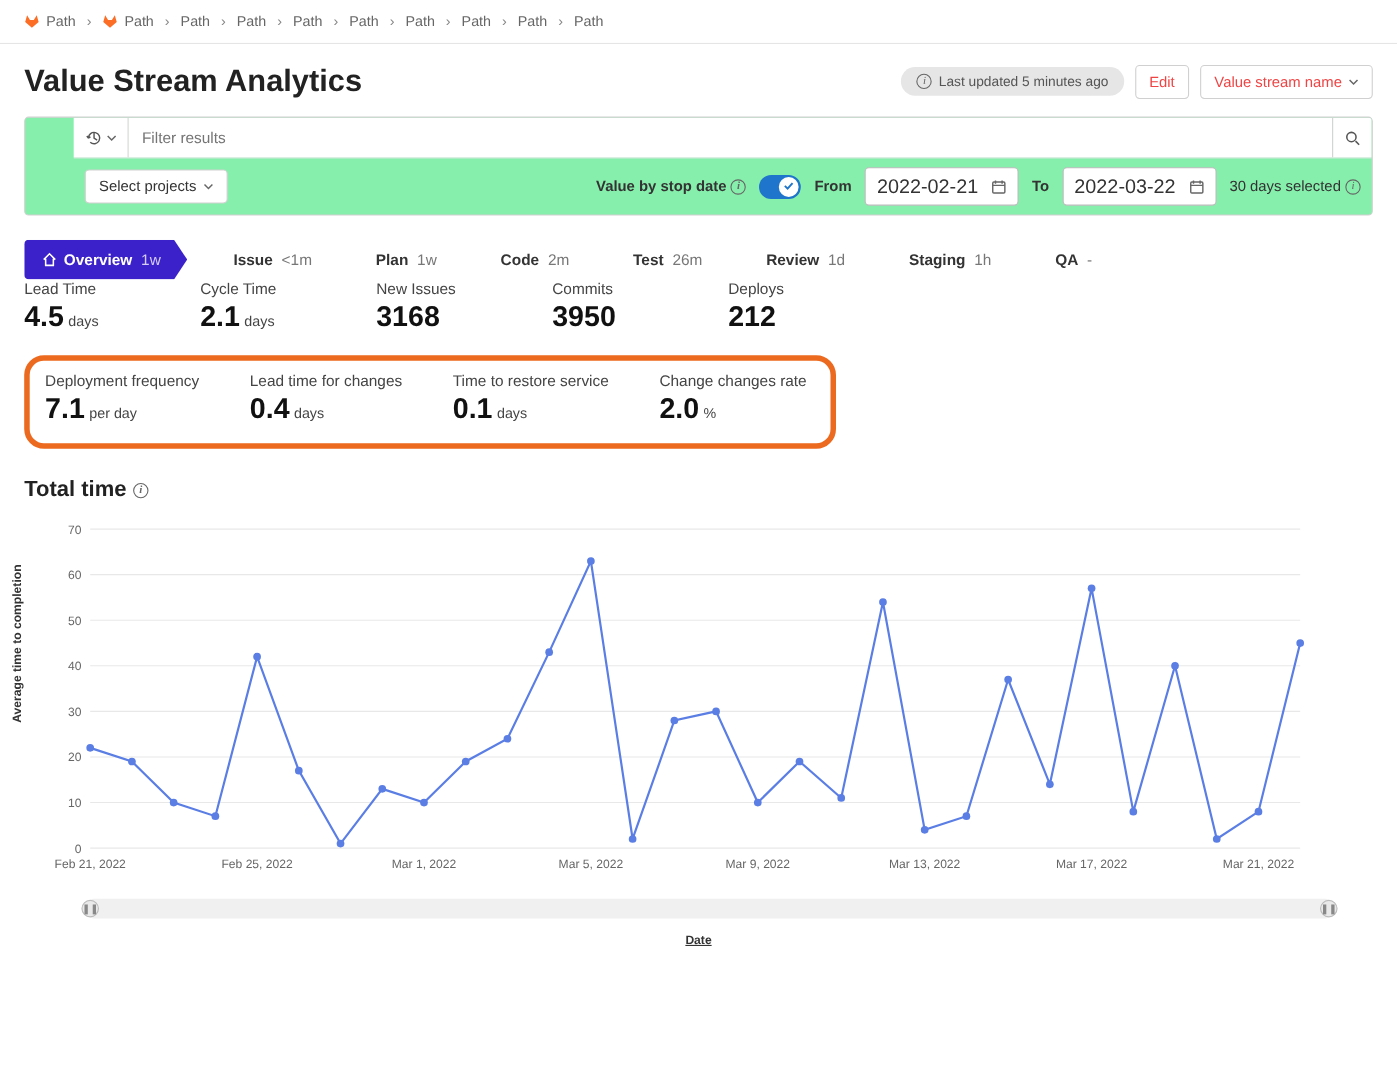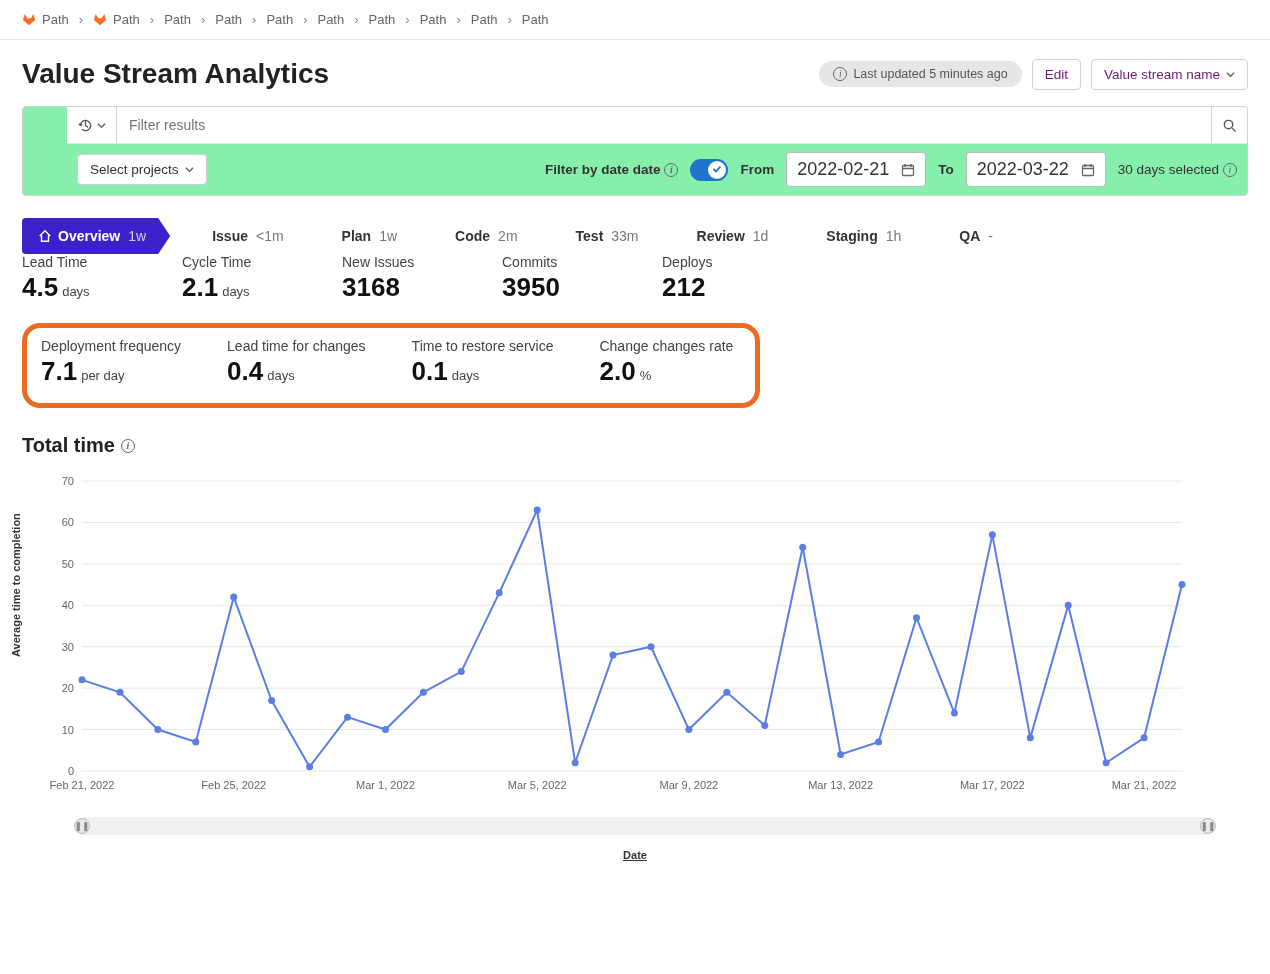--- a/index.html
+++ b/index.html
@@ -29,21 +29,21 @@
   }
   .page-title { font-size:28px; font-weight:700; color:#222; }
   .header-actions { display:flex; align-items:center; gap:10px; }
   .pill {
     background:#e6e6e6; border-radius:16px; padding:6px 14px;
     font-size:12.5px; color:#555; display:flex; align-items:center; gap:6px;
   }
   .btn {
     border:1px solid #d0d0d0; border-radius:4px; background:#fff;
     padding:7px 12px; font-size:13.5px; cursor:pointer;
-    display:flex; align-items:center; gap:6px; color:#701a75;
+    display:flex; align-items:center; gap:6px; color:#ef4444;
   }
   
   .filter-box {
     border:1px solid #d0d0d0; border-radius:4px; background:#86efac;
     overflow:hidden;
     padding-left:44px;
   }
   .filter-row1 { display:flex; }
   .history-btn {
     width:50px; border-right:1px solid #d0d0d0;
@@ -253,21 +253,21 @@
     </div>
     <div class="filter-row2">
       <div class="select-projects">
         <span>Select projects</span>
         <svg class="chevron-down" viewBox="0 0 10 10">
             <path d="M1 3 L5 7 L9 3" fill="none" stroke="currentColor" stroke-width="1.5"></path>
           </svg>
       </div>
       <div class="filter-right">
         <span class="filter-label">
-          <span>Filter by date date</span>
+          <span>Value by stop date</span>
           <span class="info-icon">i</span>
         </span>
         <div class="toggle">
           <svg class="toggle-check" viewBox="0 0 10 10">
               <path d="M1.5 5 L4 7.5 L8.5 2.5" fill="none" stroke="currentColor" stroke-width="1.8"></path>
             </svg>
         </div>
         <span class="filter-label">From</span>
         <div class="date-input">
           <span>2022-02-21</span>
@@ -307,21 +307,21 @@
       <div class="stage-tab">
         <span>Plan</span>
         <span class="stage-duration">1w</span>
       </div>
       <div class="stage-tab">
         <span>Code</span>
         <span class="stage-duration">2m</span>
       </div>
       <div class="stage-tab">
         <span>Test</span>
-        <span class="stage-duration">33m</span>
+        <span class="stage-duration">26m</span>
       </div>
       <div class="stage-tab">
         <span>Review</span>
         <span class="stage-duration">1d</span>
       </div>
       <div class="stage-tab">
         <span>Staging</span>
         <span class="stage-duration">1h</span>
       </div>
       <div class="stage-tab">

